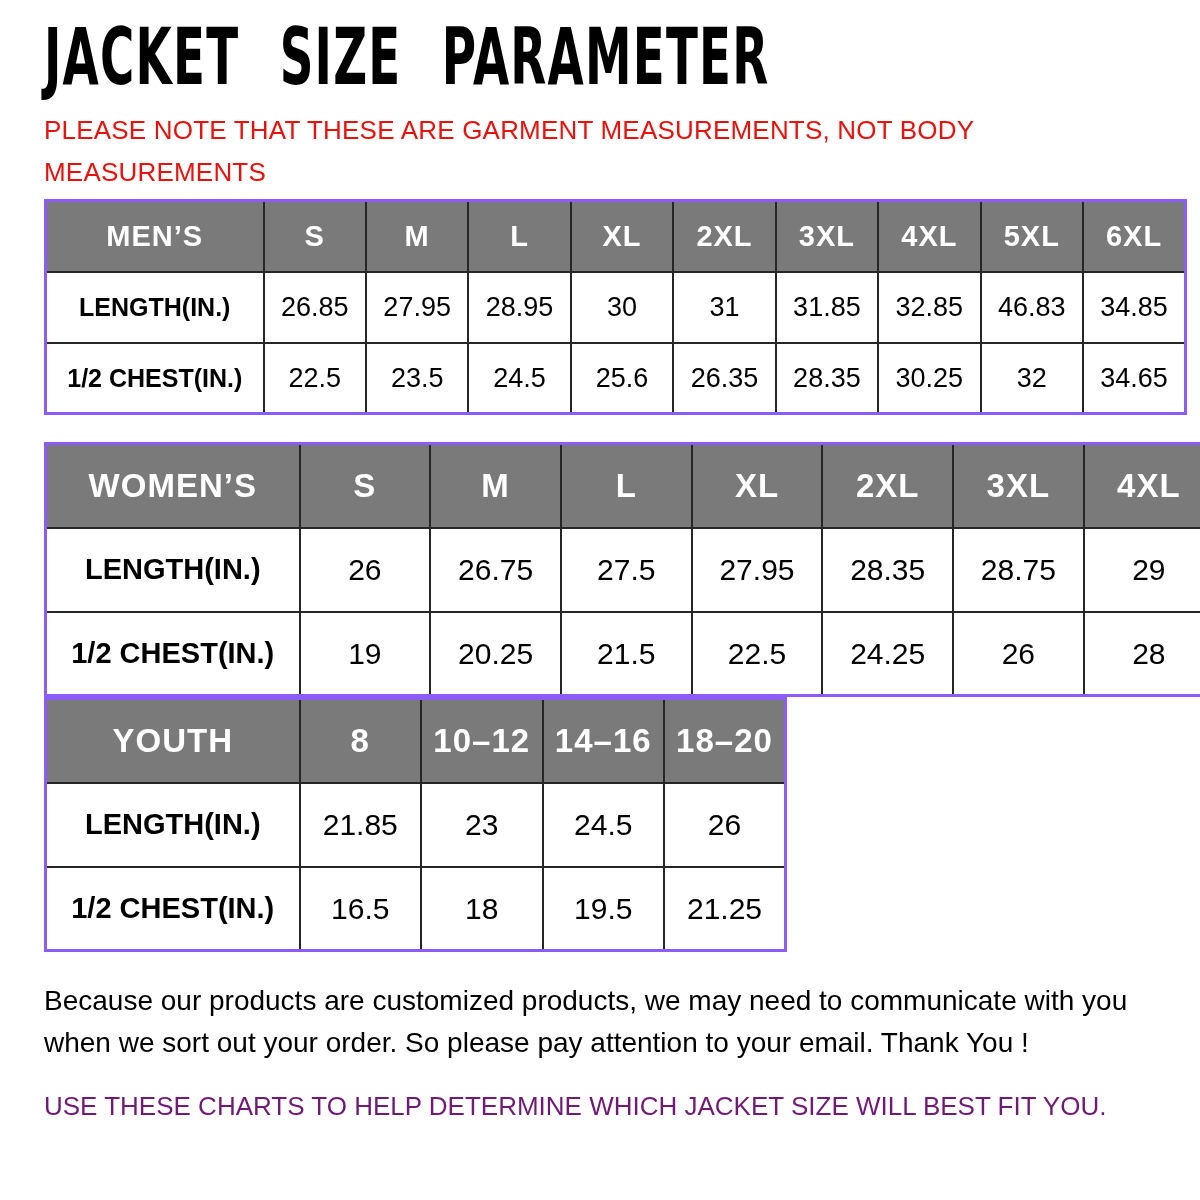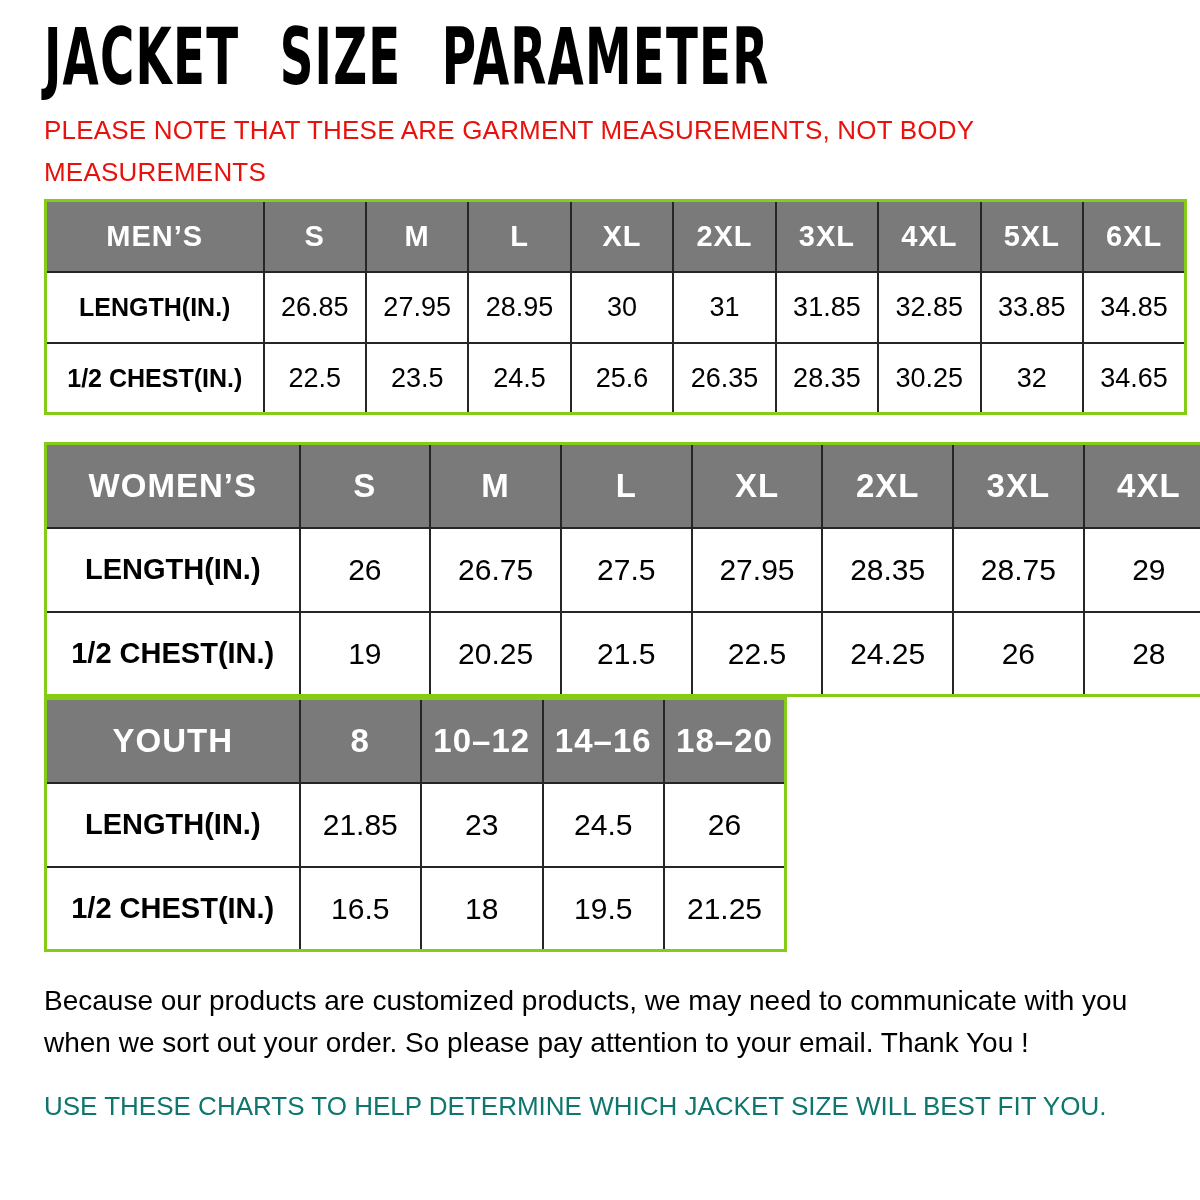--- a/index.html
+++ b/index.html
@@ -41,21 +41,21 @@
     font-size: 26px;
     line-height: 1.6;
     font-weight: 400;
     letter-spacing: 0.2px;
   }
 
   
   table.tbl {
     border-collapse: collapse;
     table-layout: fixed;
-    border: 3px solid #84cc16;
+    border: 3px solid #8b5cf6;
   }
   .tbl th, .tbl td {
     border: 2px solid #262626;
     text-align: center;
     vertical-align: middle;
     padding: 0;
     background: #ffffff;
     overflow: hidden;
   }
   .tbl thead th {
@@ -92,21 +92,21 @@
   .footer-para {
     margin: 28px 0 0 0;
     max-width: 1160px;
     color: #000000;
     font-size: 28px;
     line-height: 1.5;
     font-weight: 400;
   }
   .footer-caps {
     margin: 24px 0 0 0;
-    color: #0f766e;
+    color: #701a75;
     font-size: 26px;
     line-height: 1.4;
     font-weight: 400;
     white-space: nowrap;
   }
 </style>
 </head>
 <body>
 
 <div class="page">
@@ -145,21 +145,21 @@
       <tbody>
         <tr>
           <th>LENGTH(IN.)</th>
           <td>26.85</td>
           <td>27.95</td>
           <td>28.95</td>
           <td>30</td>
           <td>31</td>
           <td>31.85</td>
           <td>32.85</td>
-          <td>33.85</td>
+          <td>46.83</td>
           <td>34.85</td>
         </tr>
         <tr>
           <th>1/2 CHEST(IN.)</th>
           <td>22.5</td>
           <td>23.5</td>
           <td>24.5</td>
           <td>25.6</td>
           <td>26.35</td>
           <td>28.35</td>

